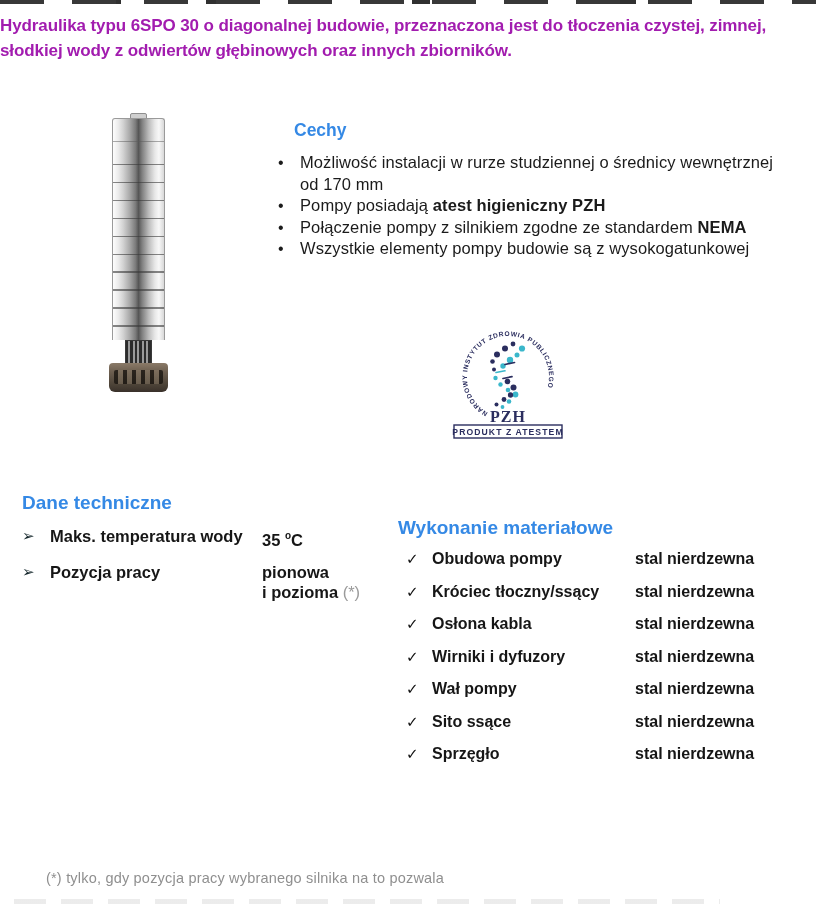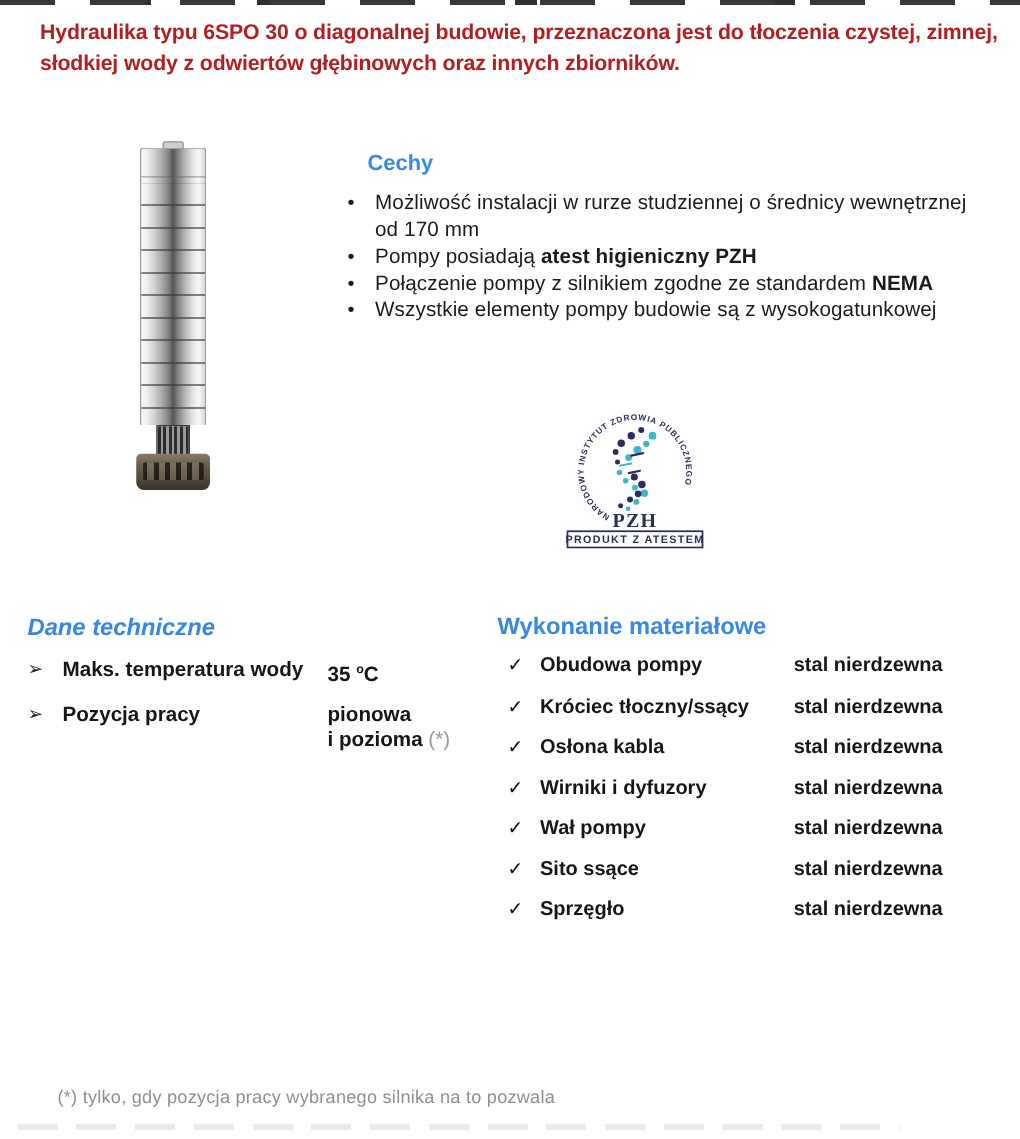--- a/index.html
+++ b/index.html
@@ -16,22 +16,22 @@
 
   
   .top-fragment{position:absolute;left:0;top:0;width:816px;height:4px;
     background:
       repeating-linear-gradient(90deg,#383838 0 44px,transparent 44px 72px),
       repeating-linear-gradient(90deg,#303030 0 18px,transparent 18px 103px);}
   .bottom-fragment{position:absolute;left:14px;top:899px;width:706px;height:5px;opacity:.55;
     background:repeating-linear-gradient(90deg,#dcdcdc 0 32px,transparent 32px 47px);}
 
   
-  .intro{position:absolute;left:32px;top:13px;width:772px;
-    font-size:17px;line-height:25px;font-weight:700;letter-spacing:-0.1px;color:#b91c1c;}
+  .intro{position:absolute;left:0;top:13px;width:772px;
+    font-size:17px;line-height:25px;font-weight:700;letter-spacing:-0.1px;color:#a21caf;}
 
   
   .pump{position:absolute;left:112px;top:113px;width:53px;height:279px;}
   .pump-nub{position:absolute;left:18px;top:0;width:17px;height:7px;background:#cfcfcf;border:1px solid #8f8f8f;border-radius:2px;}
   .pump-body{position:absolute;left:0;top:5px;width:53px;height:222px;border:1px solid #9a9a9a;border-bottom:none;border-radius:3px 3px 0 0;
     background:linear-gradient(90deg,#fdfdfd 0%,#ececec 10%,#d2d2d2 20%,#a8a8a8 33%,#7c7c7c 44%,#565656 50%,#7f7f7f 57%,#bcbcbc 70%,#e7e7e7 82%,#f8f8f8 90%,#d8d8d8 100%);}
   .pump-lines{position:absolute;left:0;right:0;top:28px;bottom:0;
     background:repeating-linear-gradient(180deg,rgba(60,60,60,0) 0 16.5px,rgba(55,55,55,.6) 16.5px 18px);}
   .pump-topline{position:absolute;left:0;right:0;top:22px;height:1px;background:rgba(90,90,90,.5);}
   .pump-strainer{position:absolute;left:13px;top:227px;width:27px;height:25px;border:1px solid #3a3a3a;
@@ -48,30 +48,30 @@
   .features li{display:flex;font-size:16.5px;line-height:21.5px;letter-spacing:0.1px;color:#1b1b1b;}
   .features .bullet{width:22px;padding-left:8px;flex:0 0 30px;font-size:16px;}
   .features b{font-weight:700;}
   .l2block{display:block;}
 
   
   .badge{position:absolute;left:449px;top:331px;width:118px;height:108px;}
 
   
   .tech{position:absolute;left:22px;top:492px;width:372px;}
-  .tech h2{color:var(--blue);font-size:19px;font-weight:700;font-style:italic;}
+  .tech h2{color:var(--blue);font-size:19px;font-weight:700;}
   .trow{display:grid;grid-template-columns:28px 212px auto;margin-top:12px;align-items:start;
     font-size:16.5px;line-height:20px;font-weight:700;color:#161616;}
   .trow .arrow{font-size:15px;font-weight:400;color:#13252a;}
   .tvalue sup{font-size:10px;}
   .tvalue .block{display:block;}
   .tvalue .gray{color:#9a9a9a;font-weight:400;}
 
   
-  .materials{position:absolute;left:398px;top:491px;width:400px;}
+  .materials{position:absolute;left:398px;top:517px;width:400px;}
   .materials h2{color:var(--blue);font-size:19px;font-weight:700;margin-bottom:11px;}
   .mrow{display:grid;grid-template-columns:34px 203px auto;margin-bottom:15px;
     font-size:16px;line-height:17.5px;font-weight:700;color:#161616;align-items:start;}
   .mrow .check{font-size:15px;font-weight:400;color:#101010;padding-left:8px;}
 
   
   .footnote{position:absolute;left:27px;top:870px;font-size:14.5px;letter-spacing:0.2px;color:var(--gray);margin-left:19px;}
 </style>
 </head>
 <body>

